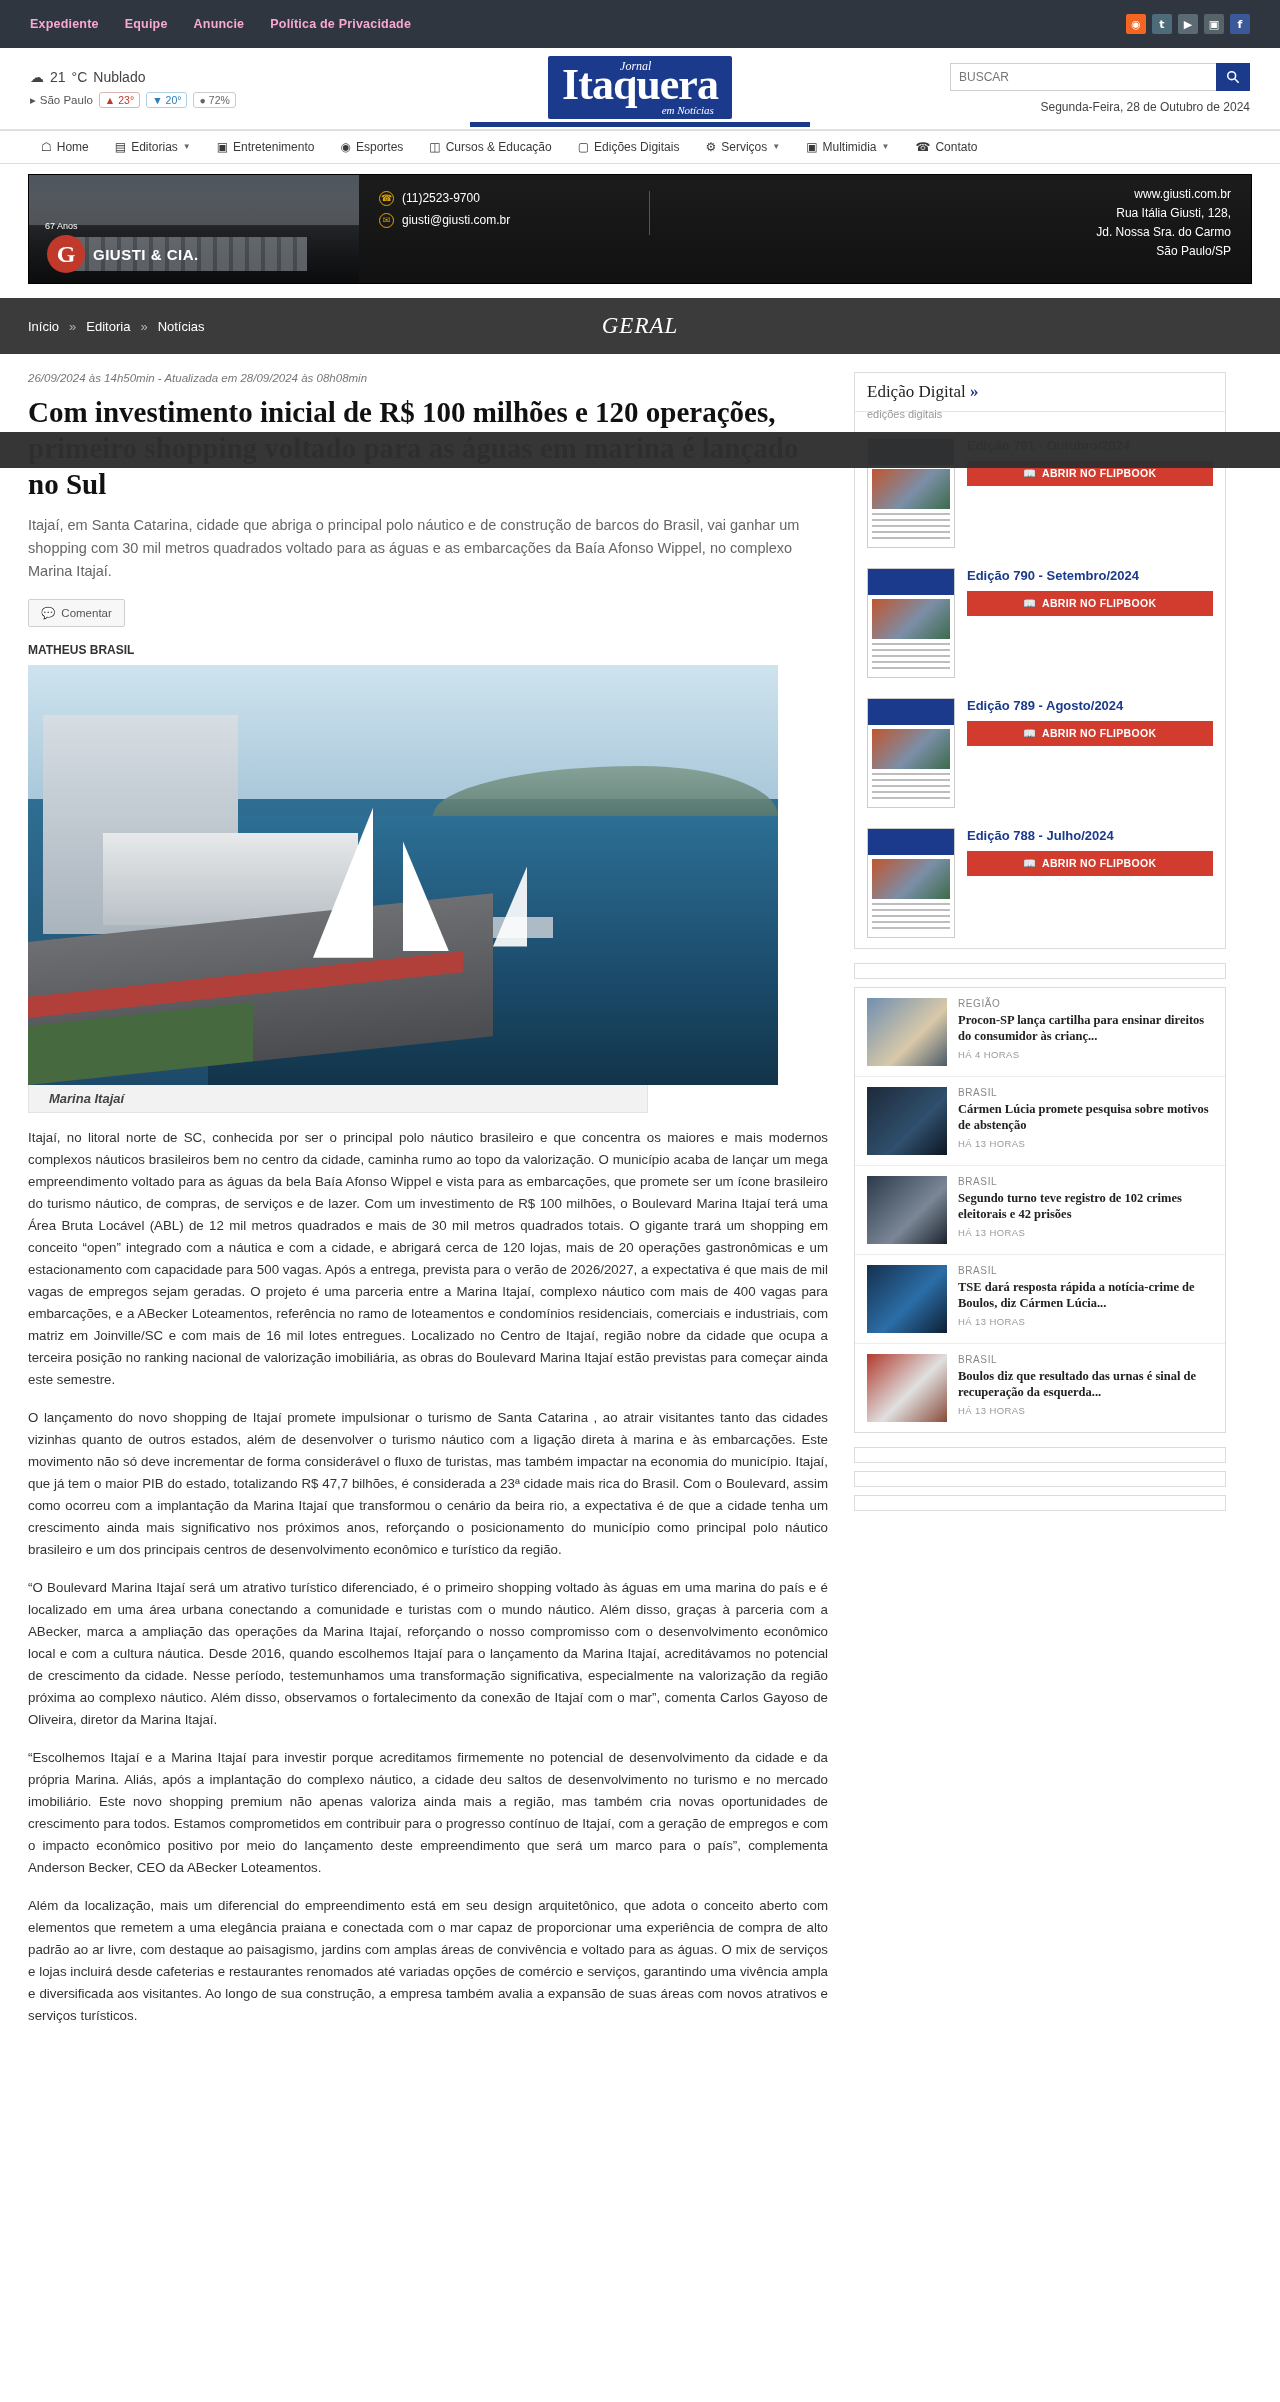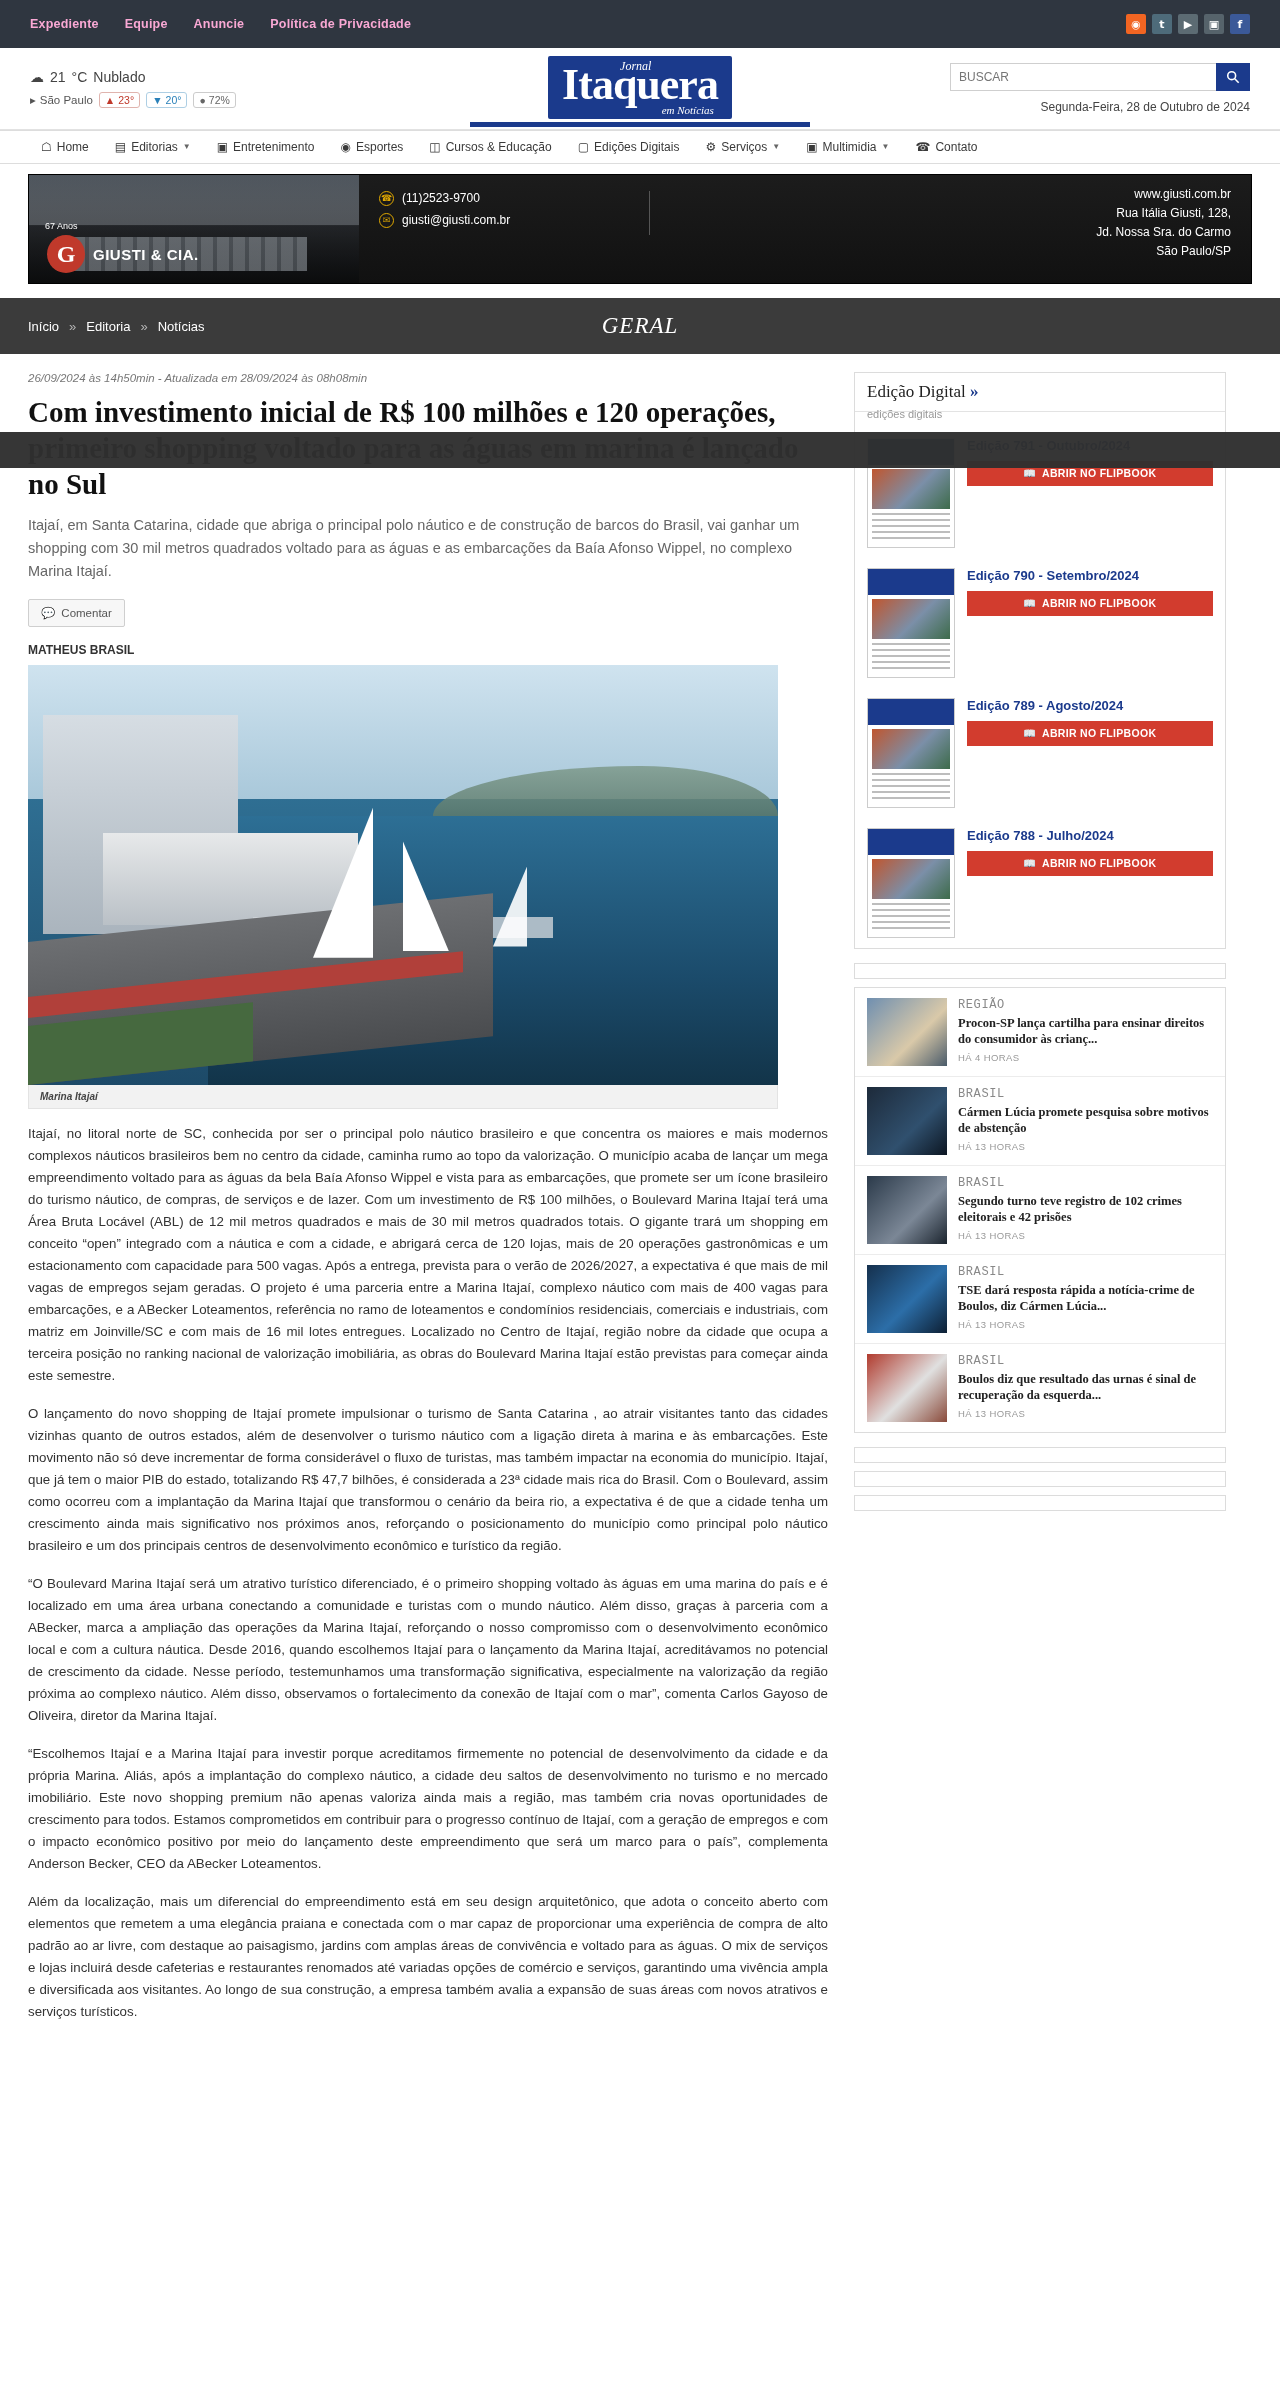--- a/index.html
+++ b/index.html
@@ -232,22 +232,22 @@
   .photo-img .grass{
     position:absolute; left:0; bottom:0; width:30%; height:14%;
     background:#46693f; transform:skewY(-6deg); transform-origin:left bottom;
   }
   .sail{ position:absolute; background:#fff; }
   .sail.s1{ left:38%; top:34%; width:60px; height:150px; clip-path:polygon(100% 0,100% 100%,0 100%); }
   .sail.s2{ left:50%; top:42%; width:46px; height:110px; clip-path:polygon(0 0,100% 100%,0 100%); }
   .sail.s3{ left:62%; top:48%; width:34px; height:80px; clip-path:polygon(100% 0,100% 100%,0 100%); opacity:.9;}
   figcaption.cap{
     background:#f2f2f2; border:1px solid #e3e3e3; border-top:none;
-    font-size:10px; font-style:italic; font-weight:bold; color:#444;
-    padding:6px 11px; width:750px;
+    font-size:13px; font-style:italic; font-weight:bold; color:#444;
+    padding:6px 20px; width:620px;
   }
 
   .body-text p{
     font-size:13.3px; line-height:22px; color:#333; margin:0 0 16px 0;
     text-align:justify;
   }
 
   
   .card{ border:1px solid #dcdcdc; background:#fff; margin-bottom:14px; }
   .card-head{
@@ -275,21 +275,21 @@
   }
   .ed-btn .i{ margin-right:5px; }
 
   .news-row{ display:flex; gap:11px; padding:10px 12px; border-bottom:1px solid #ececec; }
   .news-thumb{ width:80px;height:68px;flex:none;background:#8a8f94; position:relative; overflow:hidden;}
   .news-thumb.n1{ background:linear-gradient(135deg,#6f8fb0,#d9c9a9 60%,#4a5b6a); }
   .news-thumb.n2{ background:linear-gradient(135deg,#1d2a3a,#30506e 60%,#0c1622); }
   .news-thumb.n3{ background:linear-gradient(135deg,#2b3a4a,#7b8796 60%,#1b242e); }
   .news-thumb.n4{ background:linear-gradient(135deg,#15304d,#2c6ea8 55%,#0d1f33); }
   .news-thumb.n5{ background:linear-gradient(135deg,#b13b2e,#e0e0e0 55%,#8a4a3a); }
-  .news-cat{ font-size:12px; color:#888; letter-spacing:.6px;font-family:Liberation Mono, monospace; }
+  .news-cat{ font-size:10px; color:#888; letter-spacing:.6px; }
   .news-title{
     font-family:"Liberation Serif", serif; font-size:12.5px; line-height:16px;
     color:#222; font-weight:bold; margin:3px 0 5px 0;
   }
   .news-time{ font-size:9.5px; color:#999; letter-spacing:.4px; }
   .empty-card{ height:16px; border:1px solid #dcdcdc; margin-bottom:8px; background:#fff; }
 
   
   .overlay-bar{
     position:absolute; left:0; right:0; top:432px; height:36px;

